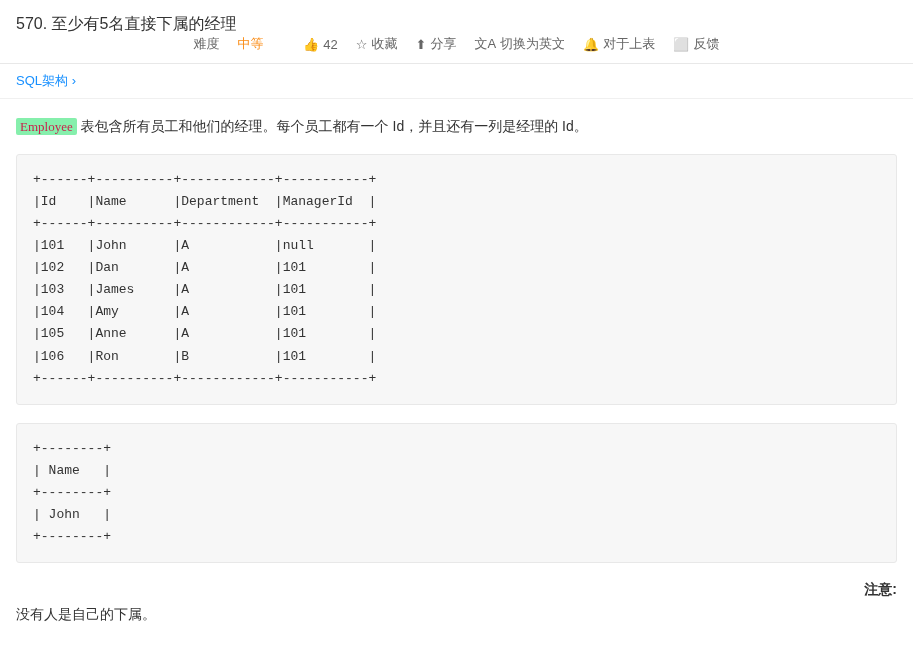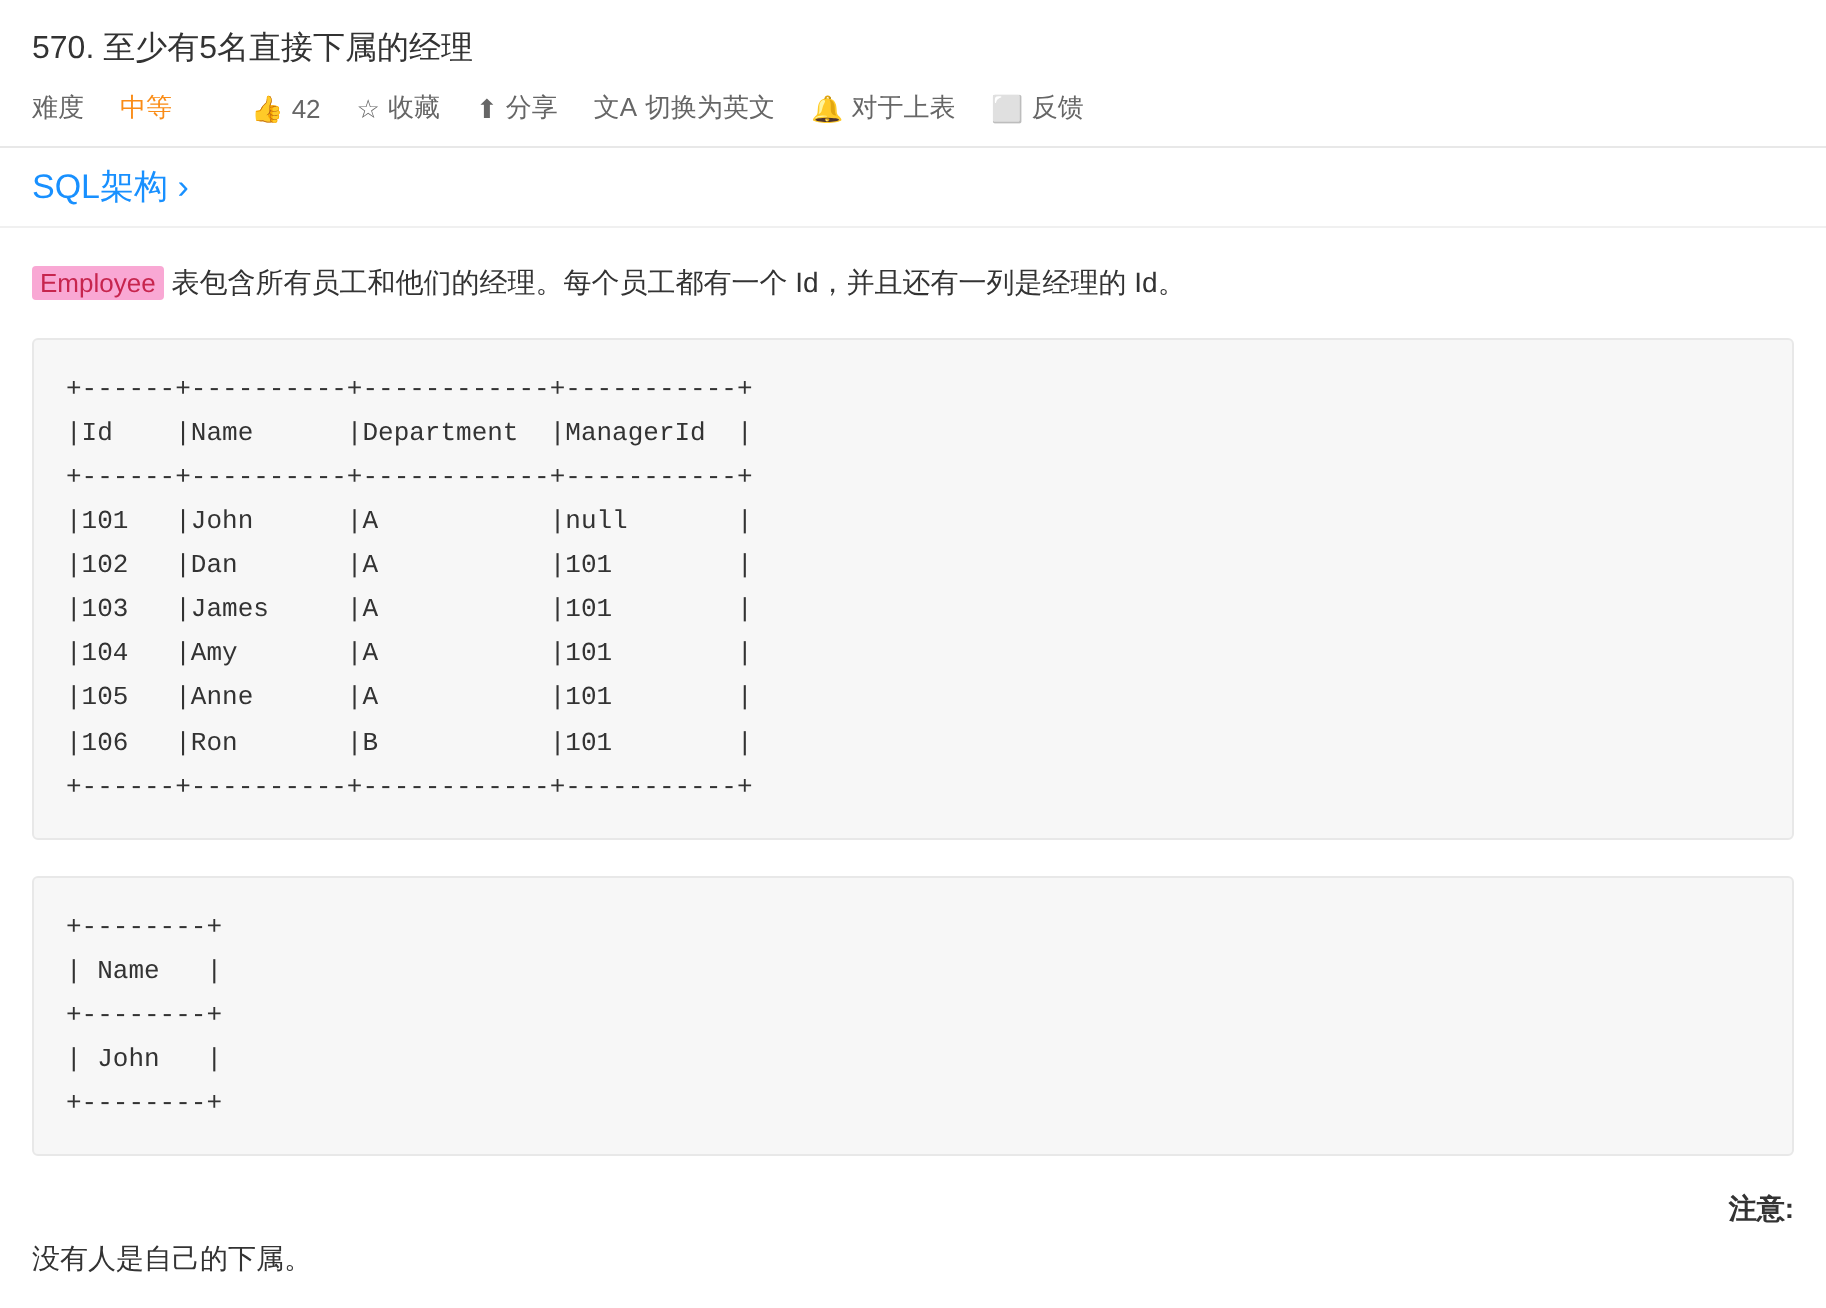--- a/index.html
+++ b/index.html
@@ -12,63 +12,63 @@
       min-height: 654px;
     }
     .header-section {
       padding: 14px 16px 10px 16px;
       border-bottom: 1px solid #e8e8e8;
     }
     .title {
       font-size: 16px;
       font-weight: 500;
       color: #333;
-      margin-bottom: 10px;
     }
     .toolbar {
       display: flex;
       align-items: center;
       gap: 18px;
       font-size: 13px;
       color: #666;
+      justify-content: center;
     }
     .toolbar-item {
       display: flex;
       align-items: center;
       gap: 4px;
       cursor: pointer;
       color: #666;
     }
     .difficulty-label {
       color: #666;
     }
     .difficulty-value {
       color: #fa8c16;
       font-weight: 500;
     }
     .breadcrumb {
       padding: 8px 16px;
-      font-size: 17px;
+      font-size: 13px;
       color: #999;
       border-bottom: 1px solid #f0f0f0;
     }
     .breadcrumb span { color: #1890ff; cursor: pointer; }
     .content {
       padding: 16px 16px;
     }
     .description {
       font-size: 14px;
       color: #333;
       margin-bottom: 16px;
       line-height: 1.6;
     }
     code.inline {
-      font-family: Liberation Sans, sans-serif;
+      font-family: Liberation Serif, serif;
       font-size: 13px;
-      background: #f9a8d4;
+      background: #86efac;
       padding: 1px 4px;
       border-radius: 2px;
       color: #c7254e;
     }
     .table-block {
       background: #f7f7f7;
       border: 1px solid #e8e8e8;
       border-radius: 3px;
       padding: 14px 16px;
       margin-bottom: 18px;

